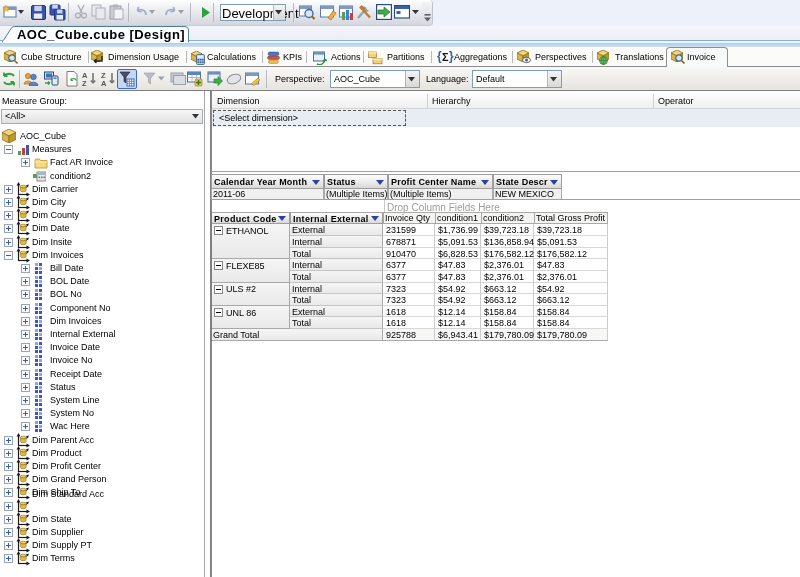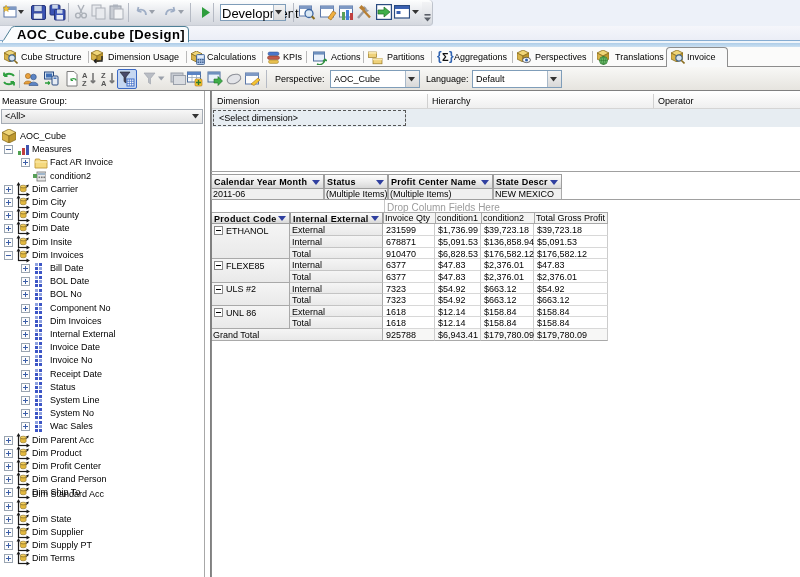--- a/index.html
+++ b/index.html
@@ -627,21 +627,21 @@
     <rect x="4" y="2" width="1" height="5" fill="#3B5EA8"></rect>
   </svg>
 <svg style="position:absolute;left:35px;top:421.3px" width="8" height="11" viewBox="0 0 8 11">
     <rect x="0" y="0" width="3" height="3" fill="#8FA2DF"></rect>
     <rect x="4" y="0" width="3" height="3" fill="#3C55C5"></rect>
     <rect x="0" y="4" width="3" height="3" fill="#3C55C5"></rect>
     <rect x="4" y="4" width="3" height="3" fill="#8FA2DF"></rect>
     <rect x="0" y="8" width="3" height="3" fill="#3C55C5"></rect>
     <rect x="4" y="8" width="3" height="3" fill="#3C55C5"></rect>
   </svg>
-<div class="t" style="left:50px;top:421.3px;">Wac Sales</div>
+<div class="t" style="left:50px;top:421.3px;">Wac Here</div>
 <svg style="position:absolute;left:4px;top:435.5px" width="9" height="9" viewBox="0 0 9 9">
     <rect x="0.5" y="0.5" width="8" height="8" fill="#FCFCFC" stroke="#9AA5B1" stroke-width="1"></rect>
     <rect x="2" y="4" width="5" height="1" fill="#3B5EA8"></rect>
     <rect x="4" y="2" width="1" height="5" fill="#3B5EA8"></rect>
   </svg>
 <svg style="position:absolute;left:16px;top:432.5px" width="14" height="15" viewBox="0 0 14 15">
     <path d="M2.5,13 L2.5,2.5" stroke="#1A1A1A" stroke-width="1.2" fill="none"></path>
     <polygon points="2.5,0 0.5,3.5 4.5,3.5" fill="#1A1A1A"></polygon>
     <path d="M2,12.5 L11.5,12.5" stroke="#1A1A1A" stroke-width="1.2" fill="none"></path>
     <polygon points="14,12.5 10.5,10.5 10.5,14.5" fill="#1A1A1A"></polygon>

